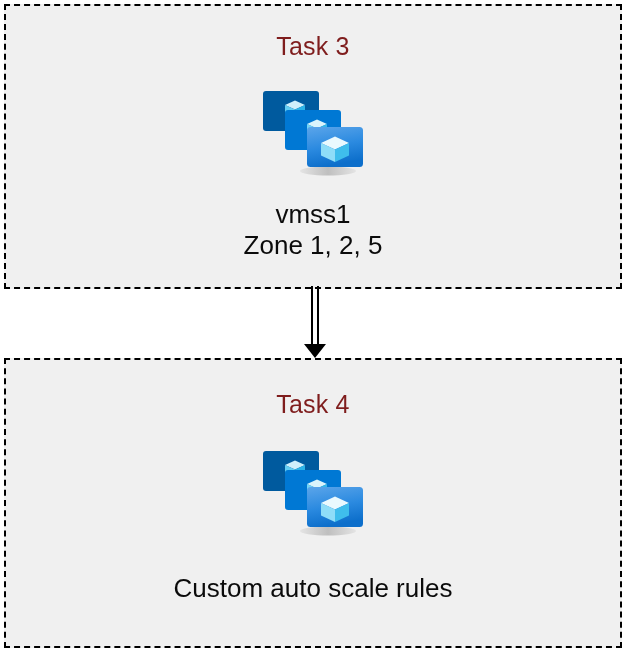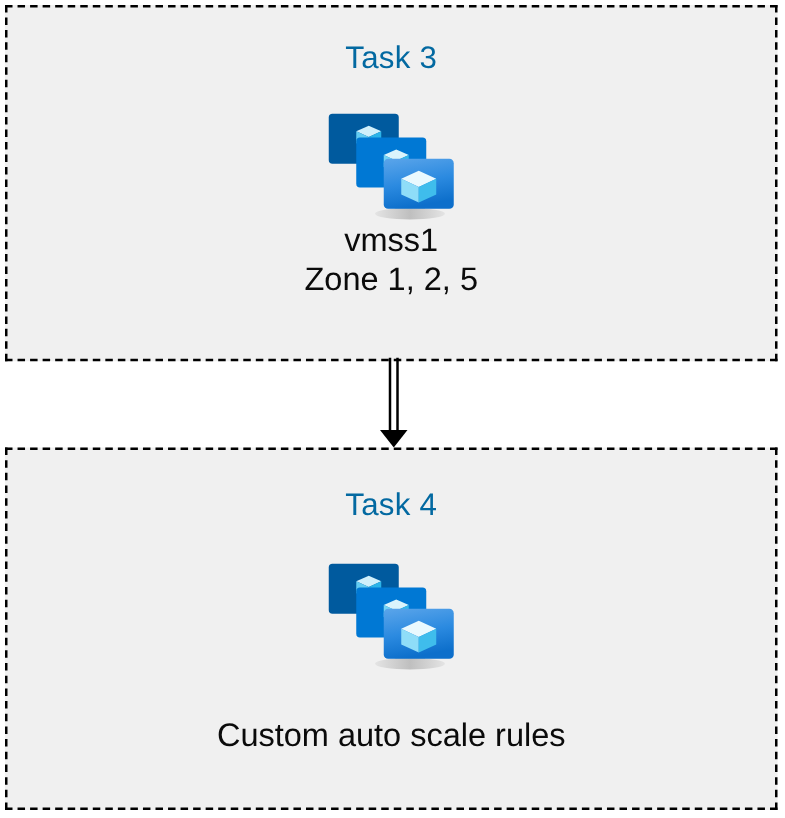--- a/index.html
+++ b/index.html
@@ -39,38 +39,38 @@
     height: 285px;
   }
   #box-task4 {
     left: 4px;
     top: 358px;
     width: 618px;
     height: 290px;
   }
 
   .task-title {
-    color: #0369a1;
+    color: #7f1d1d;
     font-size: 25px;
     line-height: 1;
     letter-spacing: 0.2px;
     text-align: center;
     white-space: nowrap;
   }
   #box-task3 .task-title { margin-top: 28px; }
   #box-task4 .task-title { margin-top: 32px; }
 
   .task-caption {
     color: #0b0b0b;
     font-size: 26px;
     line-height: 1.18;
     text-align: center;
     white-space: nowrap;
   }
-  #box-task3 .task-caption { }
+  #box-task3 .task-caption { margin-top: 22px; }
   #box-task4 .task-caption { margin-top: 36px; }
 
   
   .vmss-icon {
     position: relative;
     width: 108px;
     height: 94px;
   }
   #box-task3 .vmss-icon { margin-top: 24px; }
   #box-task4 .vmss-icon { margin-top: 26px; }

